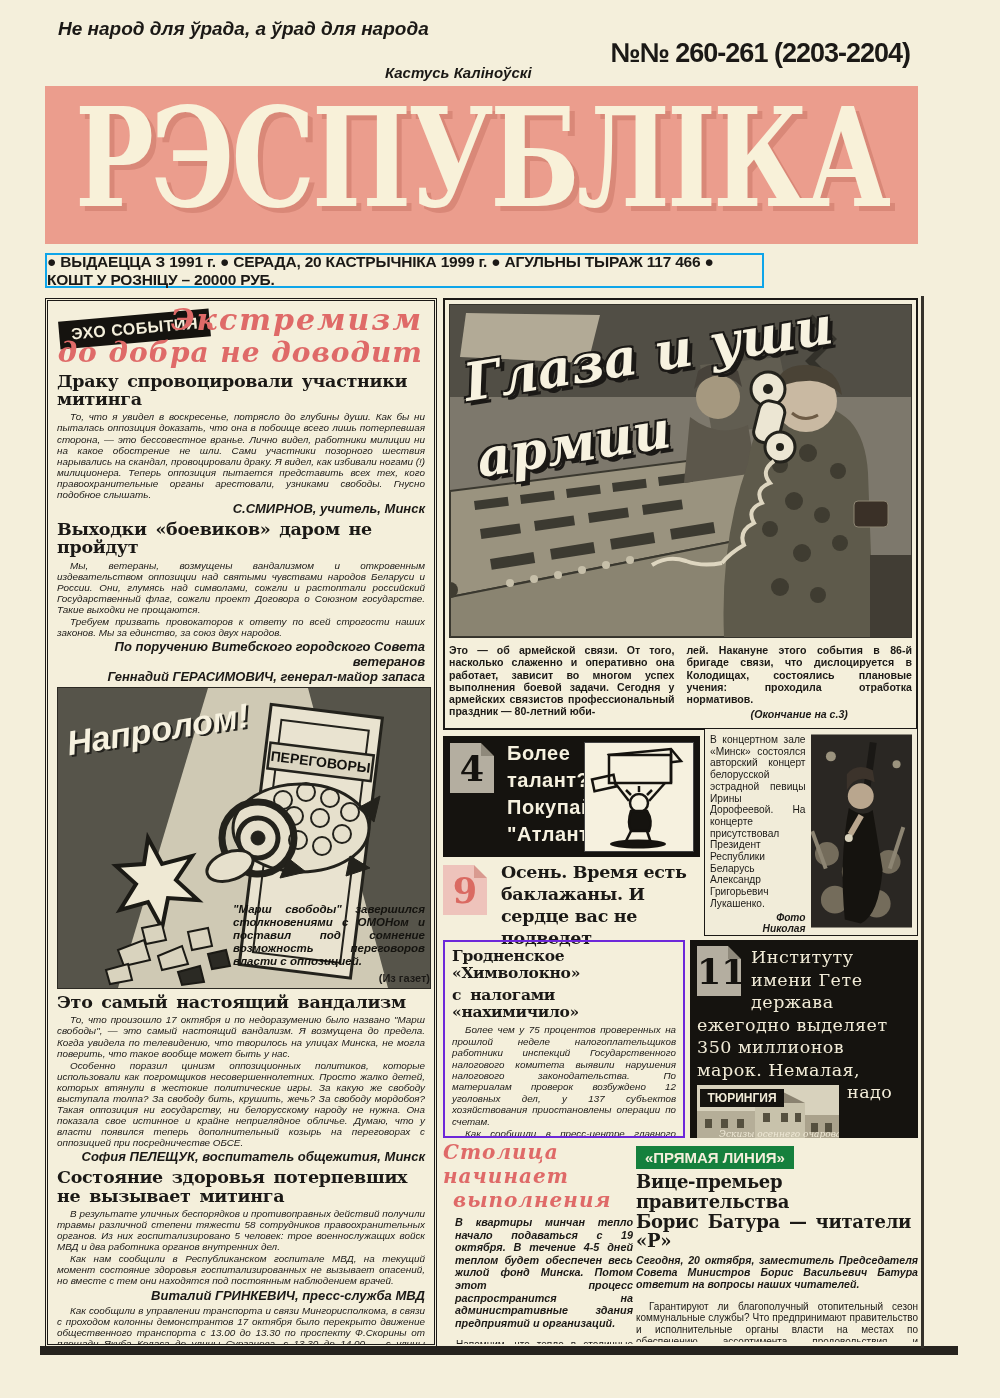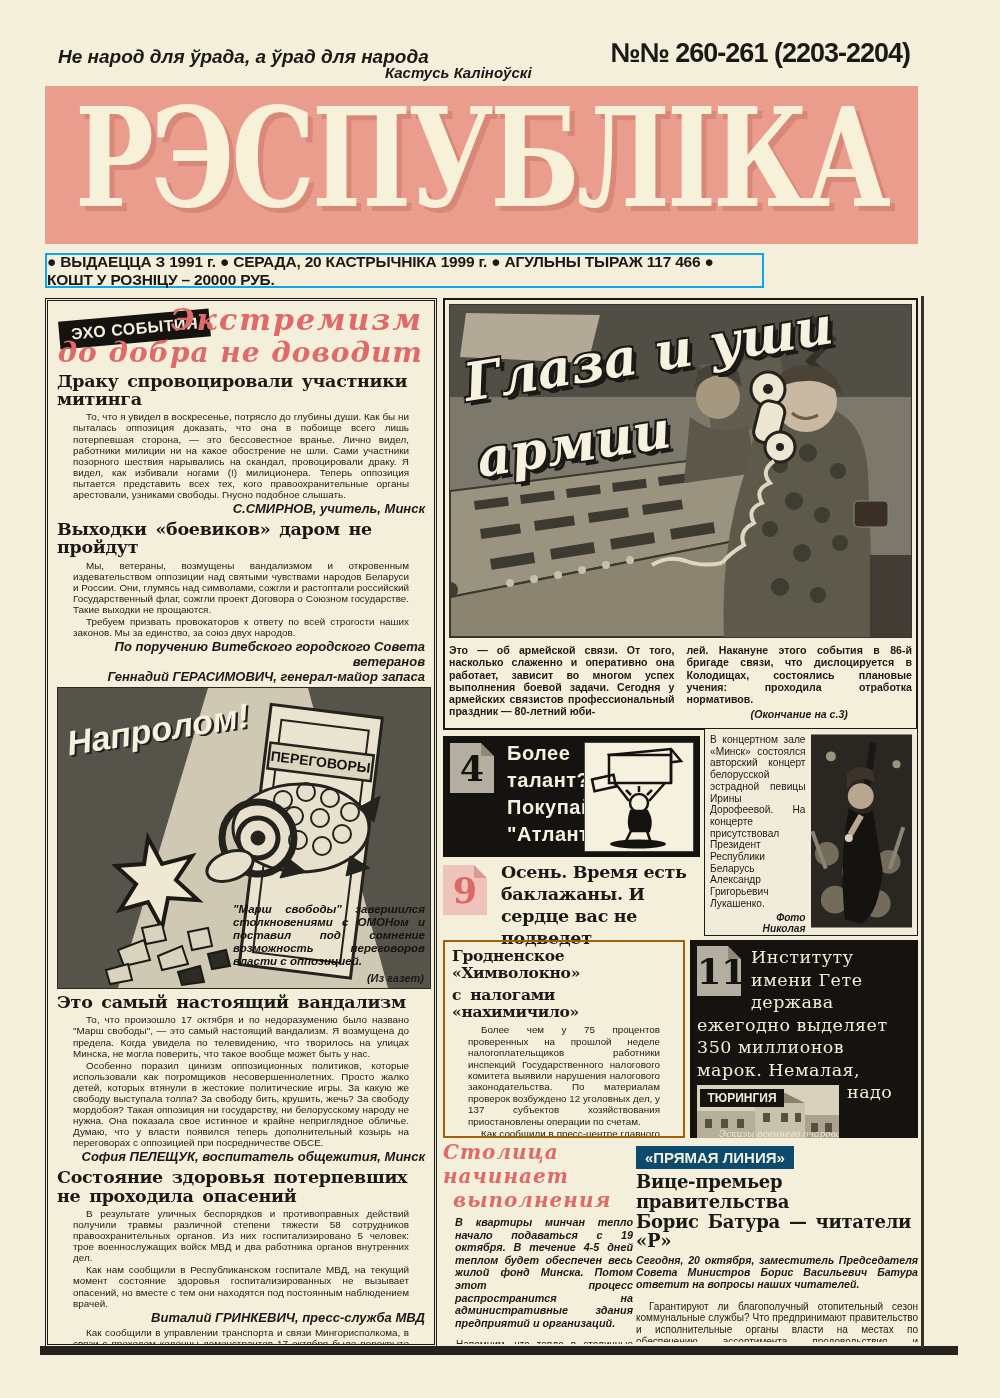--- a/index.html
+++ b/index.html
@@ -1,19 +1,19 @@
 <!DOCTYPE html>
 <html><head>
 <meta charset="utf-8">
 <style>
   html,body{margin:0;padding:0;background:#d9d4c0;}
   .page{position:relative;width:1000px;height:1398px;background:#f4efdb;
         font-family:"Liberation Sans",sans-serif;color:#1b1916;overflow:hidden;}
   
-  .motto{position:absolute;left:58px;top:46px;font-style:italic;font-weight:bold;font-size:19px;}
+  .motto{position:absolute;left:58px;top:18px;font-style:italic;font-weight:bold;font-size:19px;}
   .motto-author{position:absolute;left:385px;top:64px;font-style:italic;font-weight:bold;font-size:15px;}
   .issue-no{position:absolute;right:90px;top:38px;font-weight:bold;font-size:27px;letter-spacing:-1px;}
   
   .masthead{position:absolute;left:45px;top:86px;width:873px;height:158px;background:#eb9d8d;overflow:hidden;}
   .masthead-title{width:100%;text-align:center;font-family:"DejaVu Serif",serif;font-weight:bold;
         font-size:103px;line-height:150px;color:#f8f1d9;letter-spacing:-3px;
         text-shadow:5px 4px 0 #d98878;transform:scale(1.02,1.32);transform-origin:50% 55%;}
   
   .infobar{position:absolute;left:45px;top:253px;width:719px;height:35px;border:2px solid #0ea5e9;
         box-sizing:border-box;display:flex;align-items:center;justify-content:center;
@@ -22,31 +22,31 @@
   .left-col{position:absolute;left:45px;top:298px;width:392px;height:1049px;border:3px double #1b1916;
         box-sizing:border-box;padding:5px 9px;overflow:hidden;}
   .kicker-wrap{position:relative;height:62px;}
   .kicker{position:absolute;left:2px;top:9px;background:#15130f;color:#f4efdb;font-weight:bold;
         font-size:16px;padding:5px 12px;transform:rotate(-5deg);letter-spacing:.5px;}
   .script-red{font-family:"DejaVu Serif",serif;font-style:italic;font-weight:bold;color:#df6a68;}
   .script1{position:absolute;right:2px;top:-4px;font-size:30px;letter-spacing:2px;}
   .script2{position:absolute;right:2px;top:30px;font-size:28px;letter-spacing:1px;}
   .headline{font-family:"DejaVu Serif",serif;font-weight:bold;font-size:17.5px;line-height:1.04;
         letter-spacing:-0.3px;word-spacing:3px;margin:4px 0 3px;}
-  .body-txt{font-size:9.9px;line-height:11.1px;text-align:justify;margin:0 16px 1px;}
+  .body-txt{font-size:9.9px;line-height:11.1px;text-align:justify;margin:0 0 1px;font-style:italic;}
   .indent{text-indent:13px;}
   .sig{font-weight:bold;font-style:italic;font-size:13px;text-align:right;margin:1px 0 2px;}
   
   .cartoon{position:relative;width:372px;height:300px;margin:3px 0 4px;background:#56544a;border:1px solid #2c2a24;}
   .cartoon svg{position:absolute;left:0;top:0;}
   .cartoon-title{position:absolute;left:8px;top:22px;color:#f6f1df;font-weight:bold;font-style:italic;
         font-size:34px;transform:rotate(-9deg);text-shadow:2px 2px 0 #23221d;}
   .cartoon-caption{position:absolute;right:5px;bottom:20px;width:192px;font-weight:bold;font-style:italic;
         font-size:11.5px;line-height:13px;color:#14130f;text-align:justify;}
-  .cartoon-src{position:absolute;right:6px;bottom:4px;font-weight:bold;font-style:italic;font-size:11px;margin-top:8px;}
+  .cartoon-src{position:absolute;right:0;bottom:4px;font-weight:bold;font-size:11px;margin-top:8px;}
   
   .photo-box{position:absolute;left:443px;top:298px;width:475px;height:432px;border:2px solid #1b1916;
         box-sizing:border-box;background:#f4efdb;padding:4px;}
   .photo-scene{position:relative;width:463px;height:334px;background:#7d786c;border:1px solid #35332c;box-sizing:border-box;}
   .photo-hl{position:absolute;font-family:"DejaVu Serif",serif;font-weight:bold;font-style:italic;color:#f7f2e0;
         text-shadow:-2px -2px 0 #1b1916,2px -2px 0 #1b1916,-2px 2px 0 #1b1916,2px 2px 0 #1b1916,4px 5px 0 #1b1916;}
   .photo-hl1{left:12px;top:18px;font-size:52px;transform:rotate(-9deg);}
   .photo-hl2{left:26px;top:108px;font-size:52px;transform:rotate(-9deg);}
   .photo-caption{display:flex;gap:12px;margin-top:6px;}
   .photo-caption .col{flex:1;font-weight:bold;font-size:10.6px;line-height:12.3px;text-align:justify;}
@@ -67,40 +67,40 @@
   .atlant-art{position:absolute;right:6px;top:6px;width:108px;height:108px;background:#f6f1df;border:1px solid #444;}
   .promo-autumn{position:absolute;left:443px;top:861px;width:257px;height:75px;display:flex;gap:14px;align-items:flex-start;}
   .promo-autumn .badge{--pbg:#f4efdb;margin-top:4px;}
   .autumn-text{font-family:"DejaVu Serif",serif;font-weight:bold;font-size:17.5px;line-height:22px;letter-spacing:-0.3px;}
   
   .concert-box{position:absolute;left:704px;top:728px;width:214px;height:208px;border:1px solid #1b1916;
         box-sizing:border-box;background:#f1ecd9;padding:5px;display:flex;gap:5px;overflow:hidden;}
   .concert-text{width:96px;font-size:10.2px;line-height:11.7px;text-align:justify;}
   .concert-credit{font-weight:bold;font-style:italic;text-align:right;margin-top:2px;}
   
-  .khim-box{position:absolute;left:443px;top:940px;width:242px;height:198px;border:2px solid #a16207;
+  .khim-box{position:absolute;left:443px;top:940px;width:242px;height:198px;border:2px solid #6d28d9;
         box-sizing:border-box;padding:5px 7px;overflow:hidden;}
   .khim-head{font-family:"DejaVu Serif",serif;font-weight:bold;font-size:15.5px;line-height:1.12;
         letter-spacing:-0.3px;word-spacing:4px;margin-bottom:4px;}
   .khim-box .body-txt{font-size:9.8px;line-height:11.4px;}
   
   .goethe-box{position:absolute;left:690px;top:940px;width:228px;height:198px;background:#15130f;
         color:#f2ecd8;box-sizing:border-box;padding:6px 7px;overflow:hidden;}
   .goethe-box .badge{float:left;margin:0 10px 4px 0;--pbg:#15130f;}
   .goethe-text{font-family:"DejaVu Serif",serif;font-size:17.5px;line-height:22.5px;letter-spacing:.5px;}
   .goethe-photo{float:left;margin:4px 8px 0 0;}
   
   .heating-box{position:absolute;left:443px;top:1140px;width:190px;height:204px;overflow:hidden;}
   .heat1{font-size:20px;letter-spacing:1px;}
   .heat2{font-size:20px;letter-spacing:1px;margin:0 0 4px 10px;}
   .heat-lead{font-weight:bold;font-style:italic;font-size:10.8px;line-height:12.6px;text-align:justify;margin:0 0 2px 12px;}
   .heat-p{font-size:10px;line-height:11.6px;text-align:justify;}
   
   .direct-box{position:absolute;left:636px;top:1146px;width:282px;height:196px;overflow:hidden;}
-  .direct-kicker{display:inline-block;background:#0c4a6e;color:#f4efdb;font-weight:bold;font-size:15px;
+  .direct-kicker{display:inline-block;background:#15803d;color:#f4efdb;font-weight:bold;font-size:15px;
         padding:3px 9px;margin-bottom:3px;}
   .direct-head{font-family:"DejaVu Serif",serif;font-weight:bold;font-size:18px;line-height:1.1;
         letter-spacing:-0.3px;word-spacing:3px;}
   .direct-lead{font-weight:bold;font-style:italic;font-size:10.6px;line-height:12px;text-align:justify;margin-top:3px;}
   .direct-p{font-size:10px;line-height:11.6px;text-align:justify;margin-top:1px;}
   
   .bottom-bar{position:absolute;left:40px;top:1346px;width:918px;height:9px;background:#26231e;}
   .edge-rule{position:absolute;left:921px;top:296px;width:3px;height:1052px;background:#35322b;}
 </style>
 </head>
@@ -182,21 +182,21 @@
       <div class="cartoon-caption">"Марш свободы" завершился столкновениями с ОМОНом и поставил под сомнение возможность переговоров власти с оппозицией.</div>
       <div class="cartoon-src">(Из газет)</div>
     </div>
 
     <div class="headline">Это самый настоящий вандализм</div>
     <p class="body-txt indent">То, что произошло 17 октября и по недоразумению было названо "Марш свободы", — это самый настоящий вандализм. Я возмущена до предела. Когда увидела по телевидению, что творилось на улицах Минска, не могла поверить, что такое вообще может быть у нас.</p>
     <p class="body-txt indent">Особенно поразил цинизм оппозиционных политиков, которые использовали как погромщиков несовершеннолетних. Просто жалко детей, которых втянули в жестокие политические игры. За какую же свободу выступала толпа? За свободу бить, крушить, жечь? За свободу мордобоя? Такая оппозиция ни государству, ни белорусскому народу не нужна. Она показала свое истинное и крайне неприглядное обличье. Думаю, что у власти появился теперь дополнительный козырь на переговорах с оппозицией при посредничестве ОБСЕ.</p>
     <div class="sig">София ПЕЛЕЩУК, воспитатель общежития, Минск</div>
 
     <div class="headline" style="margin-bottom:0">Состояние здоровья потерпевших</div>
-    <div class="headline" style="margin-top:0">не проходила опасений</div>
+    <div class="headline" style="margin-top:0">не вызывает митинга</div>
     <p class="body-txt indent">В результате уличных беспорядков и противоправных действий получили травмы различной степени тяжести 58 сотрудников правоохранительных органов. Из них госпитализировано 5 человек: трое военнослужащих войск МВД и два работника органов внутренних дел.</p>
     <p class="body-txt indent">Как нам сообщили в Республиканском госпитале МВД, на текущий момент состояние здоровья госпитализированных не вызывает опасений, но вместе с тем они находятся под постоянным наблюдением врачей.</p>
     <div class="sig">Виталий ГРИНКЕВИЧ, пресс-служба МВД</div>
 
     <p class="body-txt indent">Как сообщили в управлении транспорта и связи Мингорисполкома, в связи с проходом колонны демонстрантов 17 октября было перекрыто движение общественного транспорта с 13.00 до 13.30 по проспекту Ф.Скорины от площади Якуба Коласа до улицы Сурганова, с 13.30 до 14.00 — с улицы Сурганова до площади Бангалор. По улице Варвашени — от улицы Богдановича до проспекта Ф.Скорины — и далее по движению колонны с 15.10 до 16.50 было полностью перекрыто трамвайное движение. С 16 до 18 часов были частично изменены маршруты движения 57-го и 77-го автобусных маршрутов.</p>
 
   </div>
 
   <div class="photo-box">
     <div class="photo-scene">

